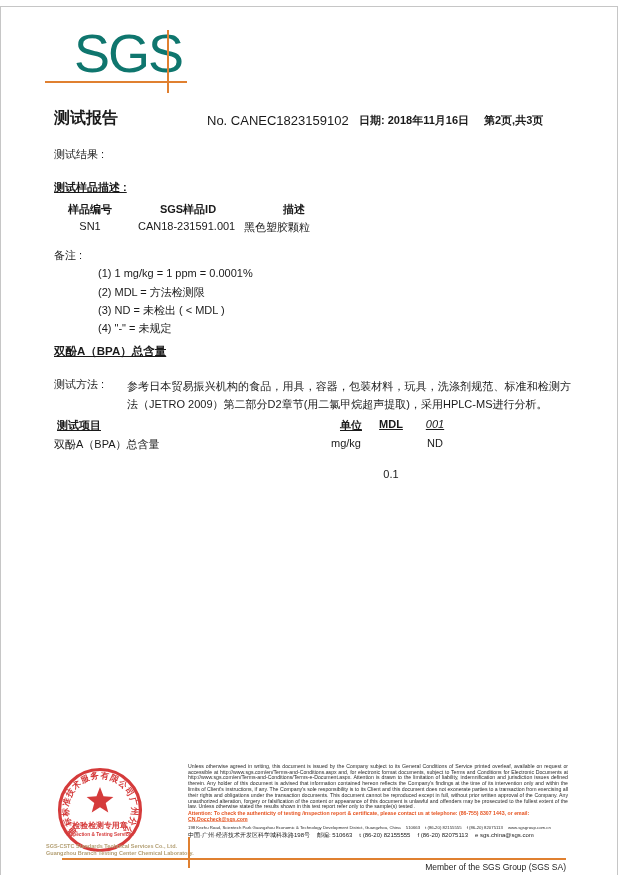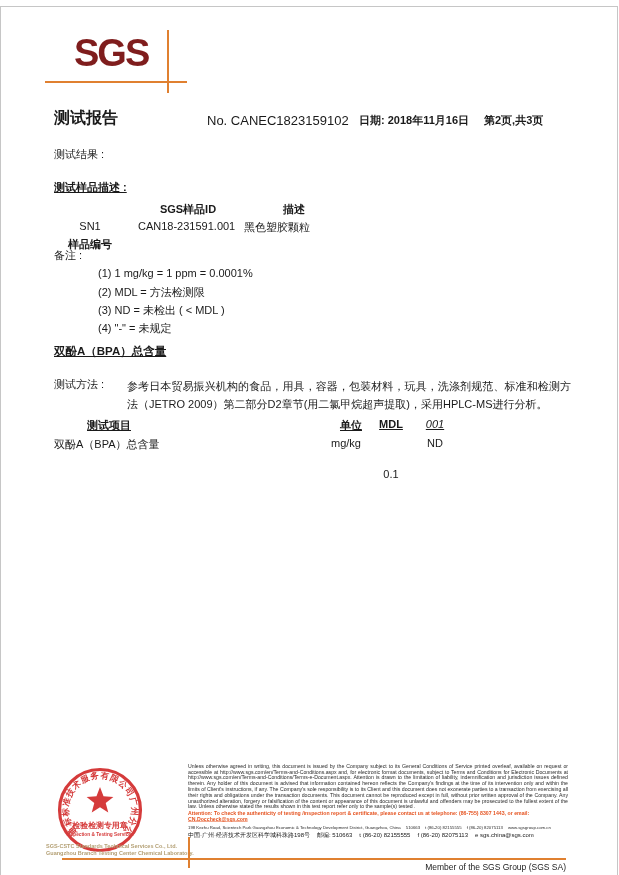--- a/index.html
+++ b/index.html
@@ -2,54 +2,54 @@
 <html><head>
 <meta charset="utf-8">
 <style>
   html,body{margin:0;padding:0;background:#ffffff;}
   .page{position:relative;width:619px;height:875px;background:#fff;overflow:hidden;
         font-family:"Liberation Sans", sans-serif;color:#1a1a1a;}
   .page-border{position:absolute;left:0;top:6px;width:616px;height:868px;
         border:1px solid #c6c6c6;pointer-events:none;}
 
   
-  .logo-text{position:absolute;left:74px;top:25px;font-size:38px;font-weight:bold;
-        letter-spacing:-2px;color:#7f1d1d;line-height:56px;}
+  .logo-text{position:absolute;left:74px;top:25px;font-size:54px;font-weight:normal;
+        letter-spacing:-2px;color:#0f766e;line-height:56px;}
   .logo-hline{position:absolute;left:45px;top:81px;width:142px;height:2px;background:#e08030;}
   .logo-vline{position:absolute;left:167px;top:30px;width:2px;height:63px;background:#e08030;}
 
   
   .doc-title{position:absolute;left:54px;top:108px;font-size:16px;font-weight:bold;margin:0;}
   .report-no{position:absolute;left:207px;top:113px;font-size:13px;font-weight:normal;}
   .report-date{position:absolute;left:359px;top:113px;font-size:11px;font-weight:bold;}
   .page-info{position:absolute;left:484px;top:113px;font-size:11px;font-weight:bold;}
 
   
   .t11{font-size:11px;}
   .results-label{position:absolute;left:54px;top:147px;}
   .sample-heading{position:absolute;left:54px;top:180px;font-weight:bold;text-decoration:underline;}
 
-  .s-h1{position:absolute;left:54px;top:202px;width:72px;text-align:center;font-weight:bold;margin-top:35px;}
+  .s-h1{position:absolute;left:54px;top:202px;width:72px;text-align:center;font-weight:bold;}
   .s-h2{position:absolute;left:138px;top:202px;width:100px;text-align:center;font-weight:bold;}
   .s-h3{position:absolute;left:244px;top:202px;font-weight:bold;margin-left:39px;}
   .s-c1{position:absolute;left:54px;top:220px;width:72px;text-align:center;}
   .s-c2{position:absolute;left:138px;top:220px;width:100px;text-align:left;}
   .s-c3{position:absolute;left:244px;top:220px;}
 
   .notes-label{position:absolute;left:54px;top:248px;}
   .note-0{position:absolute;left:98px;top:267px;text-align:center;}
   .note-1{position:absolute;left:98px;top:285px;}
   .note-2{position:absolute;left:98px;top:303px;}
   .note-3{position:absolute;left:98px;top:321px;}
 
   .bpa-heading{position:absolute;left:54px;top:344px;font-size:11.5px;font-weight:bold;text-decoration:underline;}
   .method-label{position:absolute;left:54px;top:377px;}
   .method-text{position:absolute;left:127px;top:377px;width:444px;line-height:18px;text-align:justify;}
 
-  .r-h1{position:absolute;left:57px;top:418px;font-weight:bold;text-decoration:underline;margin-left:30px;}
+  .r-h1{position:absolute;left:57px;top:418px;font-weight:bold;text-decoration:underline;}
   .r-h2{position:absolute;left:330px;top:418px;width:32px;text-align:right;font-weight:bold;text-decoration:underline;}
   .r-h3{position:absolute;left:375px;top:418px;width:32px;text-align:center;font-weight:bold;text-decoration:underline;}
   .r-h4{position:absolute;left:418px;top:418px;width:34px;text-align:center;font-weight:normal;font-style:italic;text-decoration:underline;}
   .r-c1{position:absolute;left:54px;top:437px;}
   .r-c2{position:absolute;left:330px;top:437px;width:32px;text-align:center;}
   .r-c3{position:absolute;left:375px;top:437px;width:32px;text-align:center;margin-top:31px;}
   .r-c4{position:absolute;left:418px;top:437px;width:34px;text-align:center;}
 
   
   .stamp{position:absolute;left:56px;top:766px;width:88px;height:88px;opacity:.92;}

